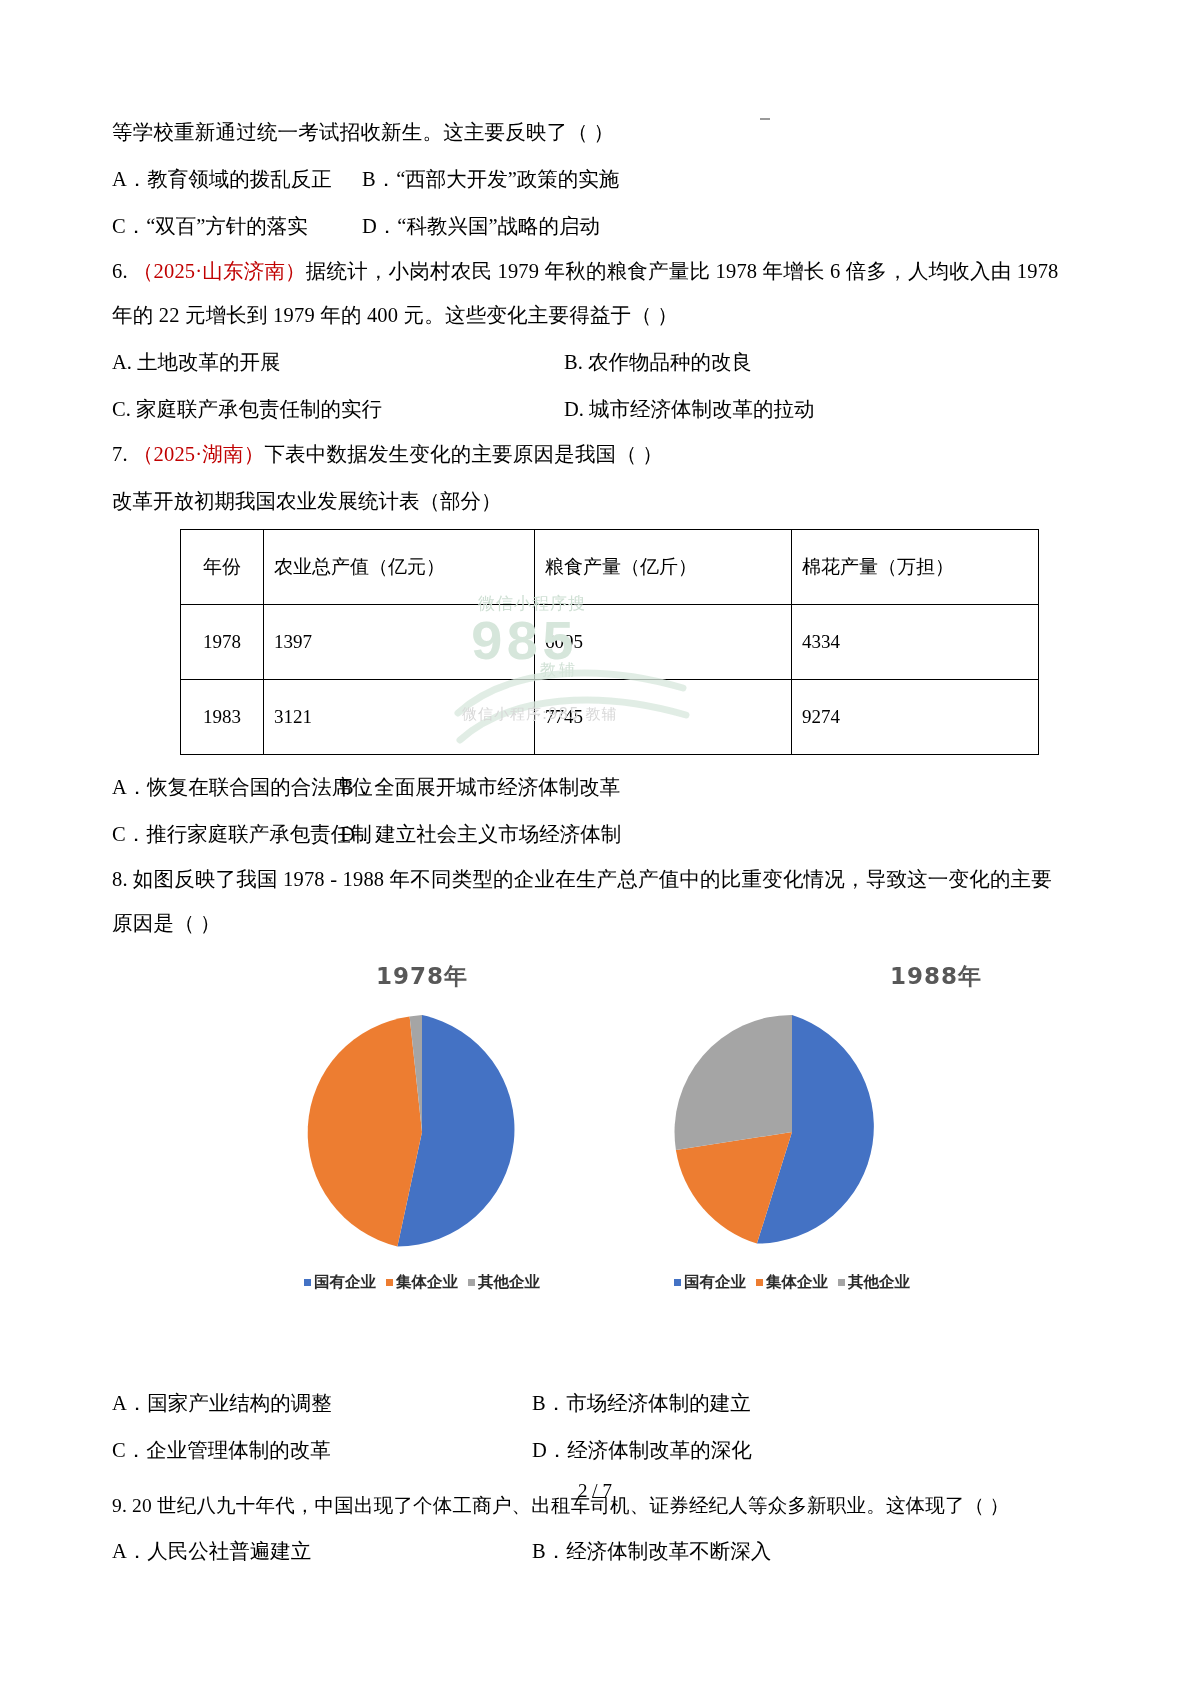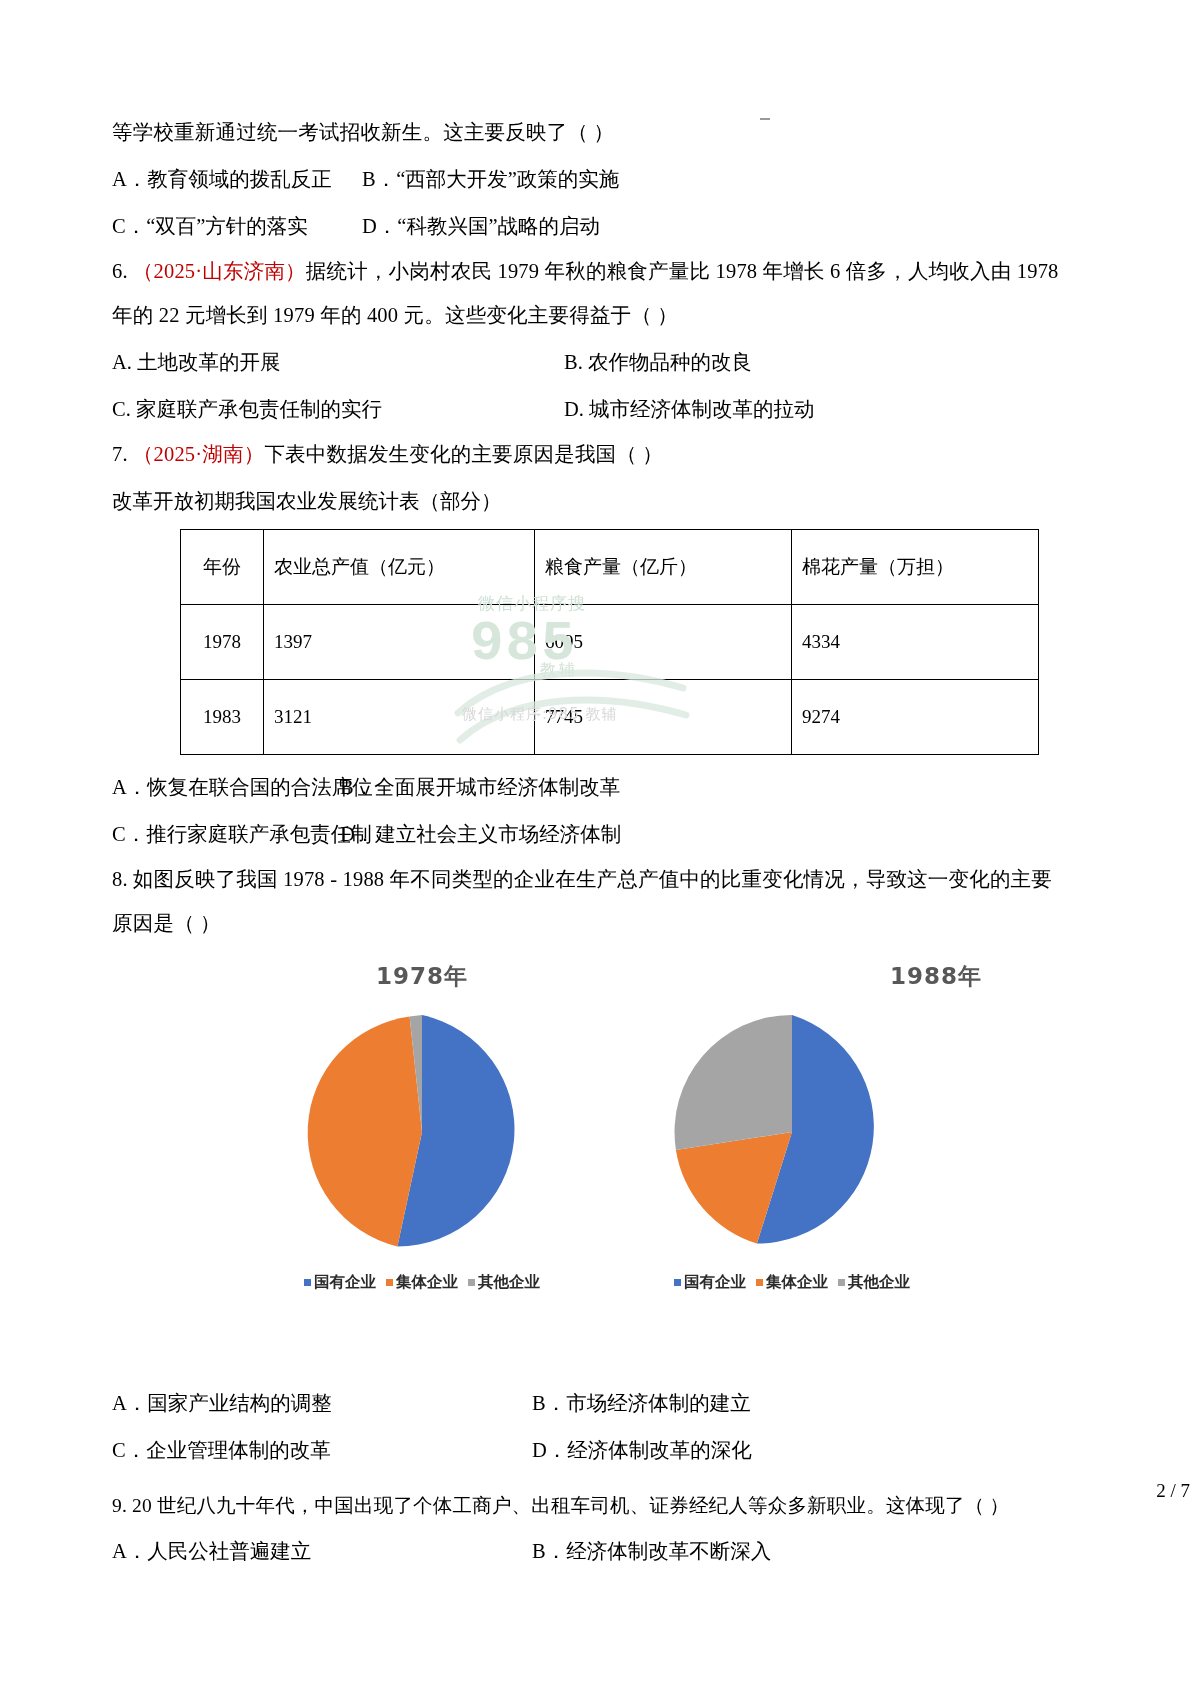--- a/index.html
+++ b/index.html
@@ -186,21 +186,21 @@
     pointer-events: none;
     opacity: 0.75;
   }
 
   
   .footer {
     position: absolute;
     left: 0;
     right: 0;
     top: 1480px;
-    text-align: right;
+    text-align: center;
     font-size: 19px;
     color: #000;
   }
 </style>
 </head>
 <body>
 
 <div class="page">
 
   <div class="tick-mark"></div>

